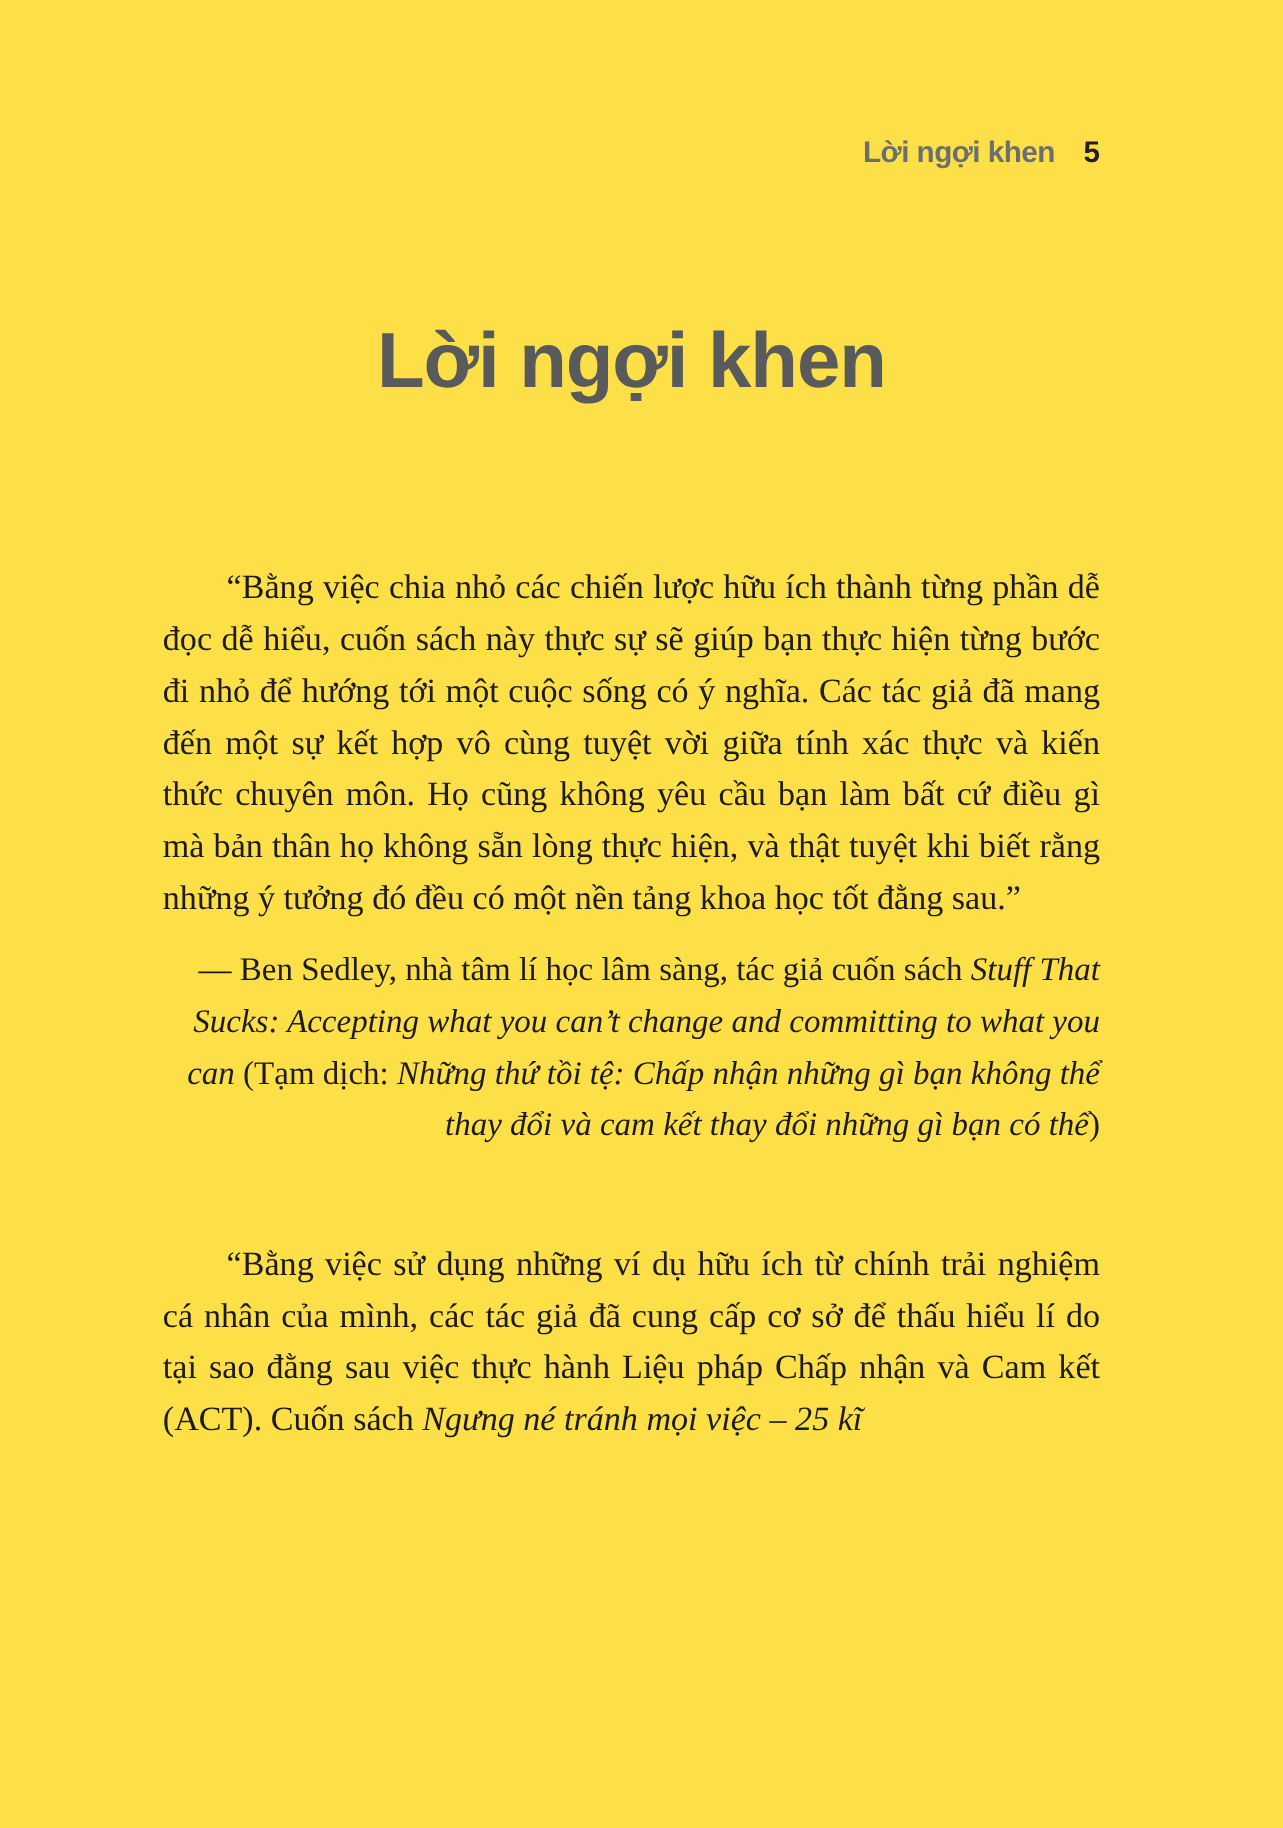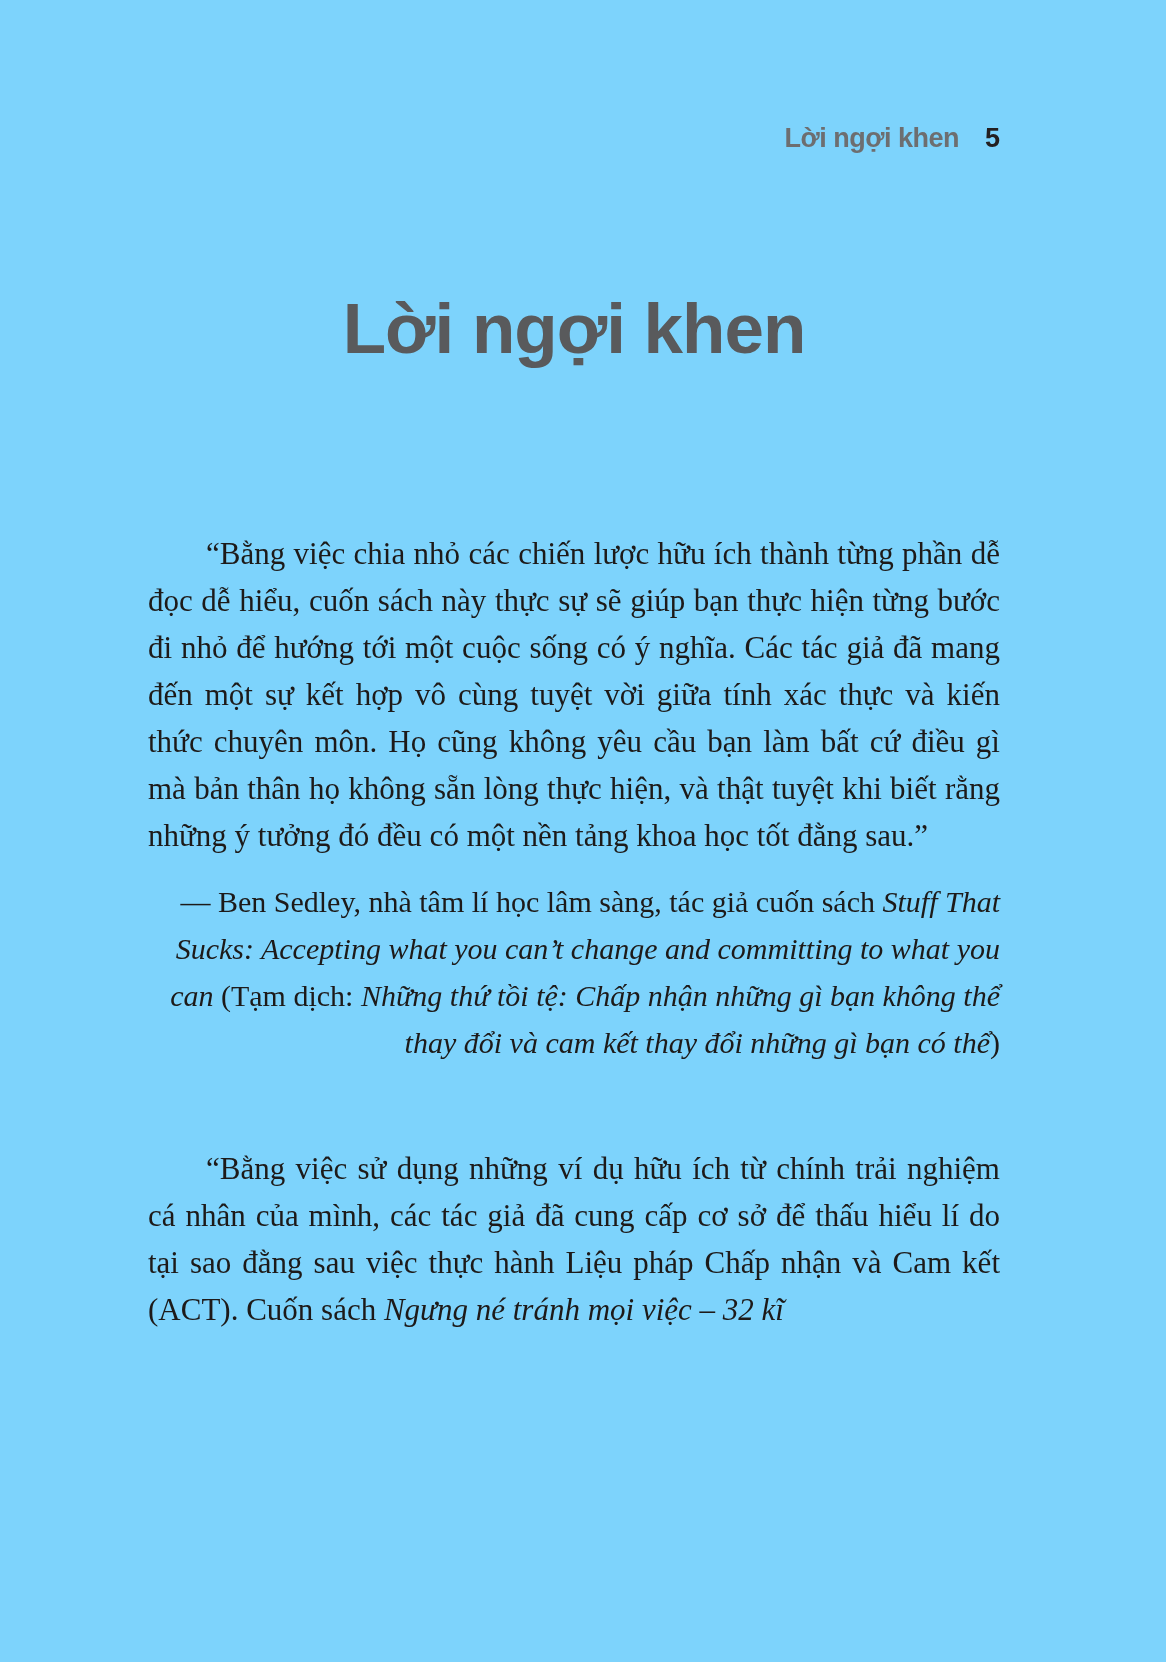--- a/index.html
+++ b/index.html
@@ -4,21 +4,21 @@
 <style>
   html, body {
     margin: 0;
     padding: 0;
     background: #ffffff;
   }
   .page {
     position: relative;
     width: 1166px;
     height: 1662px;
-    background: #7dd3fc;
+    background: #fde047;
     overflow: hidden;
   }
   
   .running-header {
     position: absolute;
     top: 122px;
     right: 166px;
     font-family: "Liberation Sans", sans-serif;
     font-weight: 700;
     font-size: 27px;
@@ -53,21 +53,21 @@
     top: 510px;
     left: 148px;
     width: 852px;
     font-family: "Liberation Serif", serif;
     font-size: 31px;
     line-height: 47px;
     color: #1d1a19;
   }
   .para { margin: 0; }
   .justify { text-align: justify; }
-  .indent { text-indent: 58px; margin-top: 20px; }
+  .indent { text-indent: 58px; }
   .attribution {
     text-align: right;
     margin-top: 19px;
     font-size: 30px;
   }
   .second { margin-top: 79px; }
   .seg-b { font-weight: 400; }
   .seg-i { font-style: italic; }
 </style>
 </head>
@@ -79,16 +79,16 @@
     <span class="rh-title">Lời ngợi khen</span><span class="rh-page">5</span>
   </header>
 
   <h1 class="chapter-title">Lời ngợi khen</h1>
 
   <main class="content">
     <p class="para justify indent"><span>“Bằng việc chia nhỏ các chiến lược hữu ích thành từng phần dễ đọc dễ hiểu, cuốn sách này thực sự sẽ giúp bạn thực hiện từng bước đi nhỏ để hướng tới một cuộc sống có ý nghĩa. Các tác giả đã mang đến một sự kết hợp vô cùng tuyệt vời giữa tính xác thực và kiến thức chuyên môn. Họ cũng không yêu cầu bạn làm bất cứ điều gì mà bản thân họ không sẵn lòng thực hiện, và thật tuyệt khi biết rằng những ý tưởng đó đều có một nền tảng khoa học tốt đằng sau.”</span></p>
 
     <p class="para attribution"><span>— </span><span class="seg-b">Ben Sedley</span><span>, nhà tâm lí học lâm sàng, tác giả cuốn sách </span><span class="seg-i">Stuff That Sucks: Accepting what you can’t change and committing to what you can</span><span> (Tạm dịch: </span><span class="seg-i">Những thứ tồi tệ: Chấp nhận những gì bạn không thể thay đổi và cam kết thay đổi những gì bạn có thể</span><span>)</span></p>
 
-    <p class="para justify indent second"><span>“Bằng việc sử dụng những ví dụ hữu ích từ chính trải nghiệm cá nhân của mình, các tác giả đã cung cấp cơ sở để thấu hiểu lí do tại sao đằng sau việc thực hành Liệu pháp Chấp nhận và Cam kết (ACT). Cuốn sách </span><span class="seg-i">Ngưng né tránh mọi việc – 32 kĩ</span></p>
+    <p class="para justify indent second"><span>“Bằng việc sử dụng những ví dụ hữu ích từ chính trải nghiệm cá nhân của mình, các tác giả đã cung cấp cơ sở để thấu hiểu lí do tại sao đằng sau việc thực hành Liệu pháp Chấp nhận và Cam kết (ACT). Cuốn sách </span><span class="seg-i">Ngưng né tránh mọi việc – 25 kĩ</span></p>
   </main>
 
 </div>
 
 </body></html>

